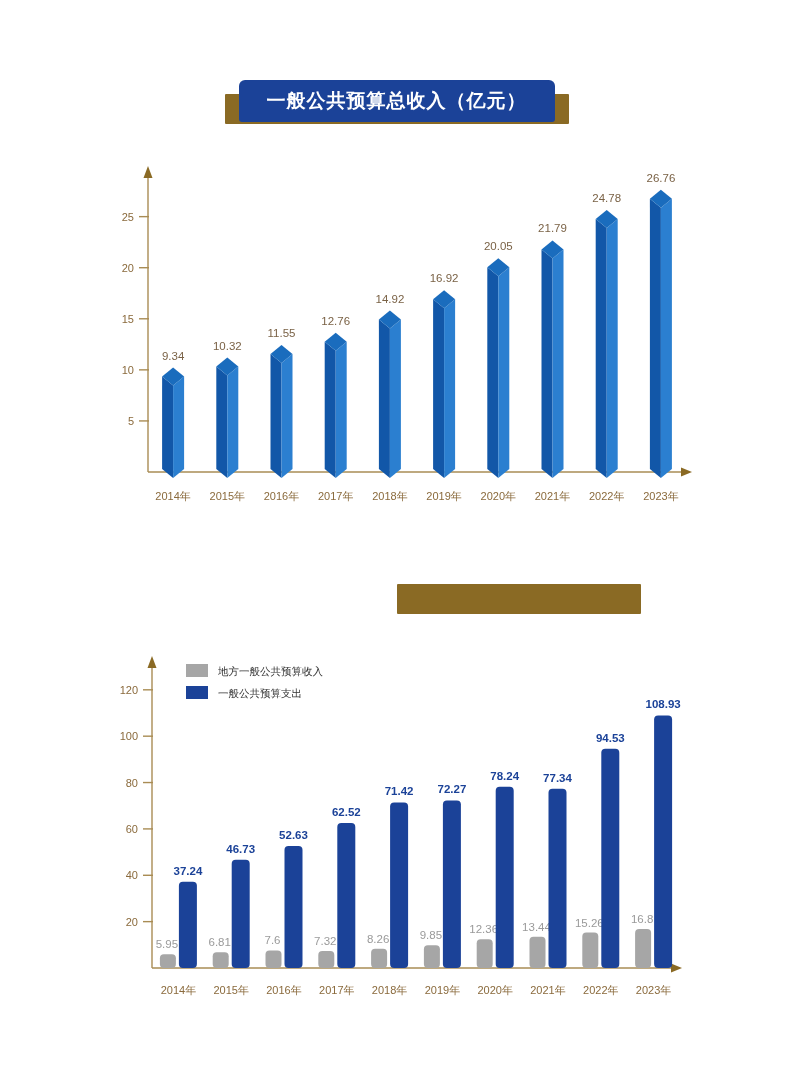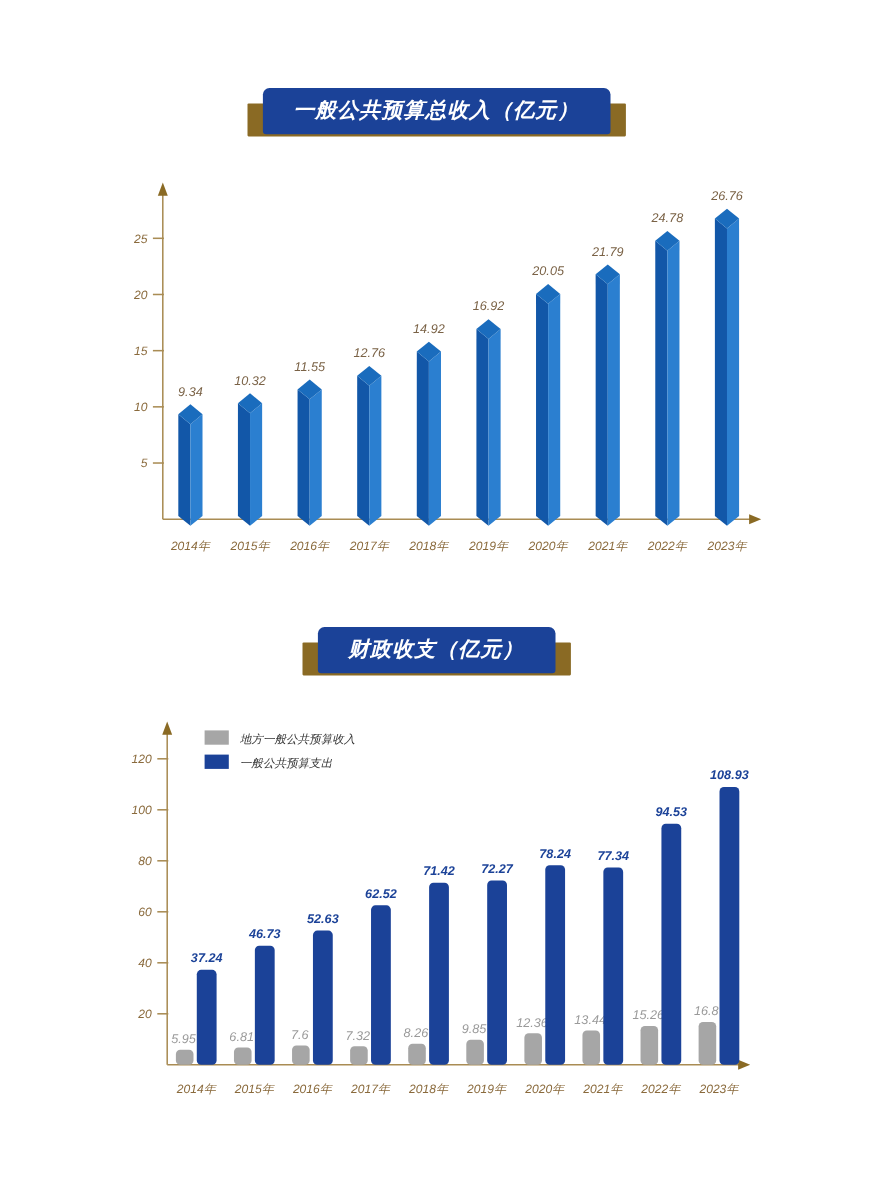--- a/index.html
+++ b/index.html
@@ -7,21 +7,20 @@
     margin: 0; padding: 0;
     width: 793px; height: 1077px;
     background: #ffffff;
     font-family: "Liberation Sans", "DejaVu Sans", sans-serif;
   }
   .page {
     position: relative;
     width: 793px; height: 1077px;
     background: #ffffff;
     overflow: hidden;
-    font-style: italic;
   }
 
   
   .banner-wrap {
     position: absolute;
     left: 0; right: 0;
     display: flex;
     justify-content: center;
     align-items: flex-start;
   }
@@ -162,21 +161,20 @@
           <polygon points="549.9,38.66571428571427 560.9,29.665714285714273 571.9,38.66571428571427 560.9,47.66571428571427" fill="#1a6cbd"></polygon>
         </g>
         <text x="560.9" y="21.665714285714273" class="dlabel1">26.76</text>
         <text x="560.9" y="340" class="xtick">2023年</text>
       </svg>
   </div>
 
   <div class="banner-wrap" style="top:570px;">
     <div class="banner">
       <div class="banner-base" id="b2base" style="width: 244px;"></div>
-      <div class="banner-plate">财政收支（亿元）</div>
     </div>
   </div>
 
   <div class="chart-box" style="left:100px; top:650px;">
     <svg id="svg2" width="600" height="360" viewBox="0 0 600 360">
         <line x1="52" y1="318" x2="52" y2="16" class="axisline"></line>
         <polygon points="52,6 47.5,18 56.5,18" fill="#8a6a24"></polygon>
         <line x1="52" y1="318" x2="572" y2="318" class="axisline"></line>
         <polygon points="582,318 571,313.5 571,322.5" fill="#8a6a24"></polygon>
         <line x1="43" y1="271.6363636363636" x2="53" y2="271.6363636363636" class="tickmark"></line>

